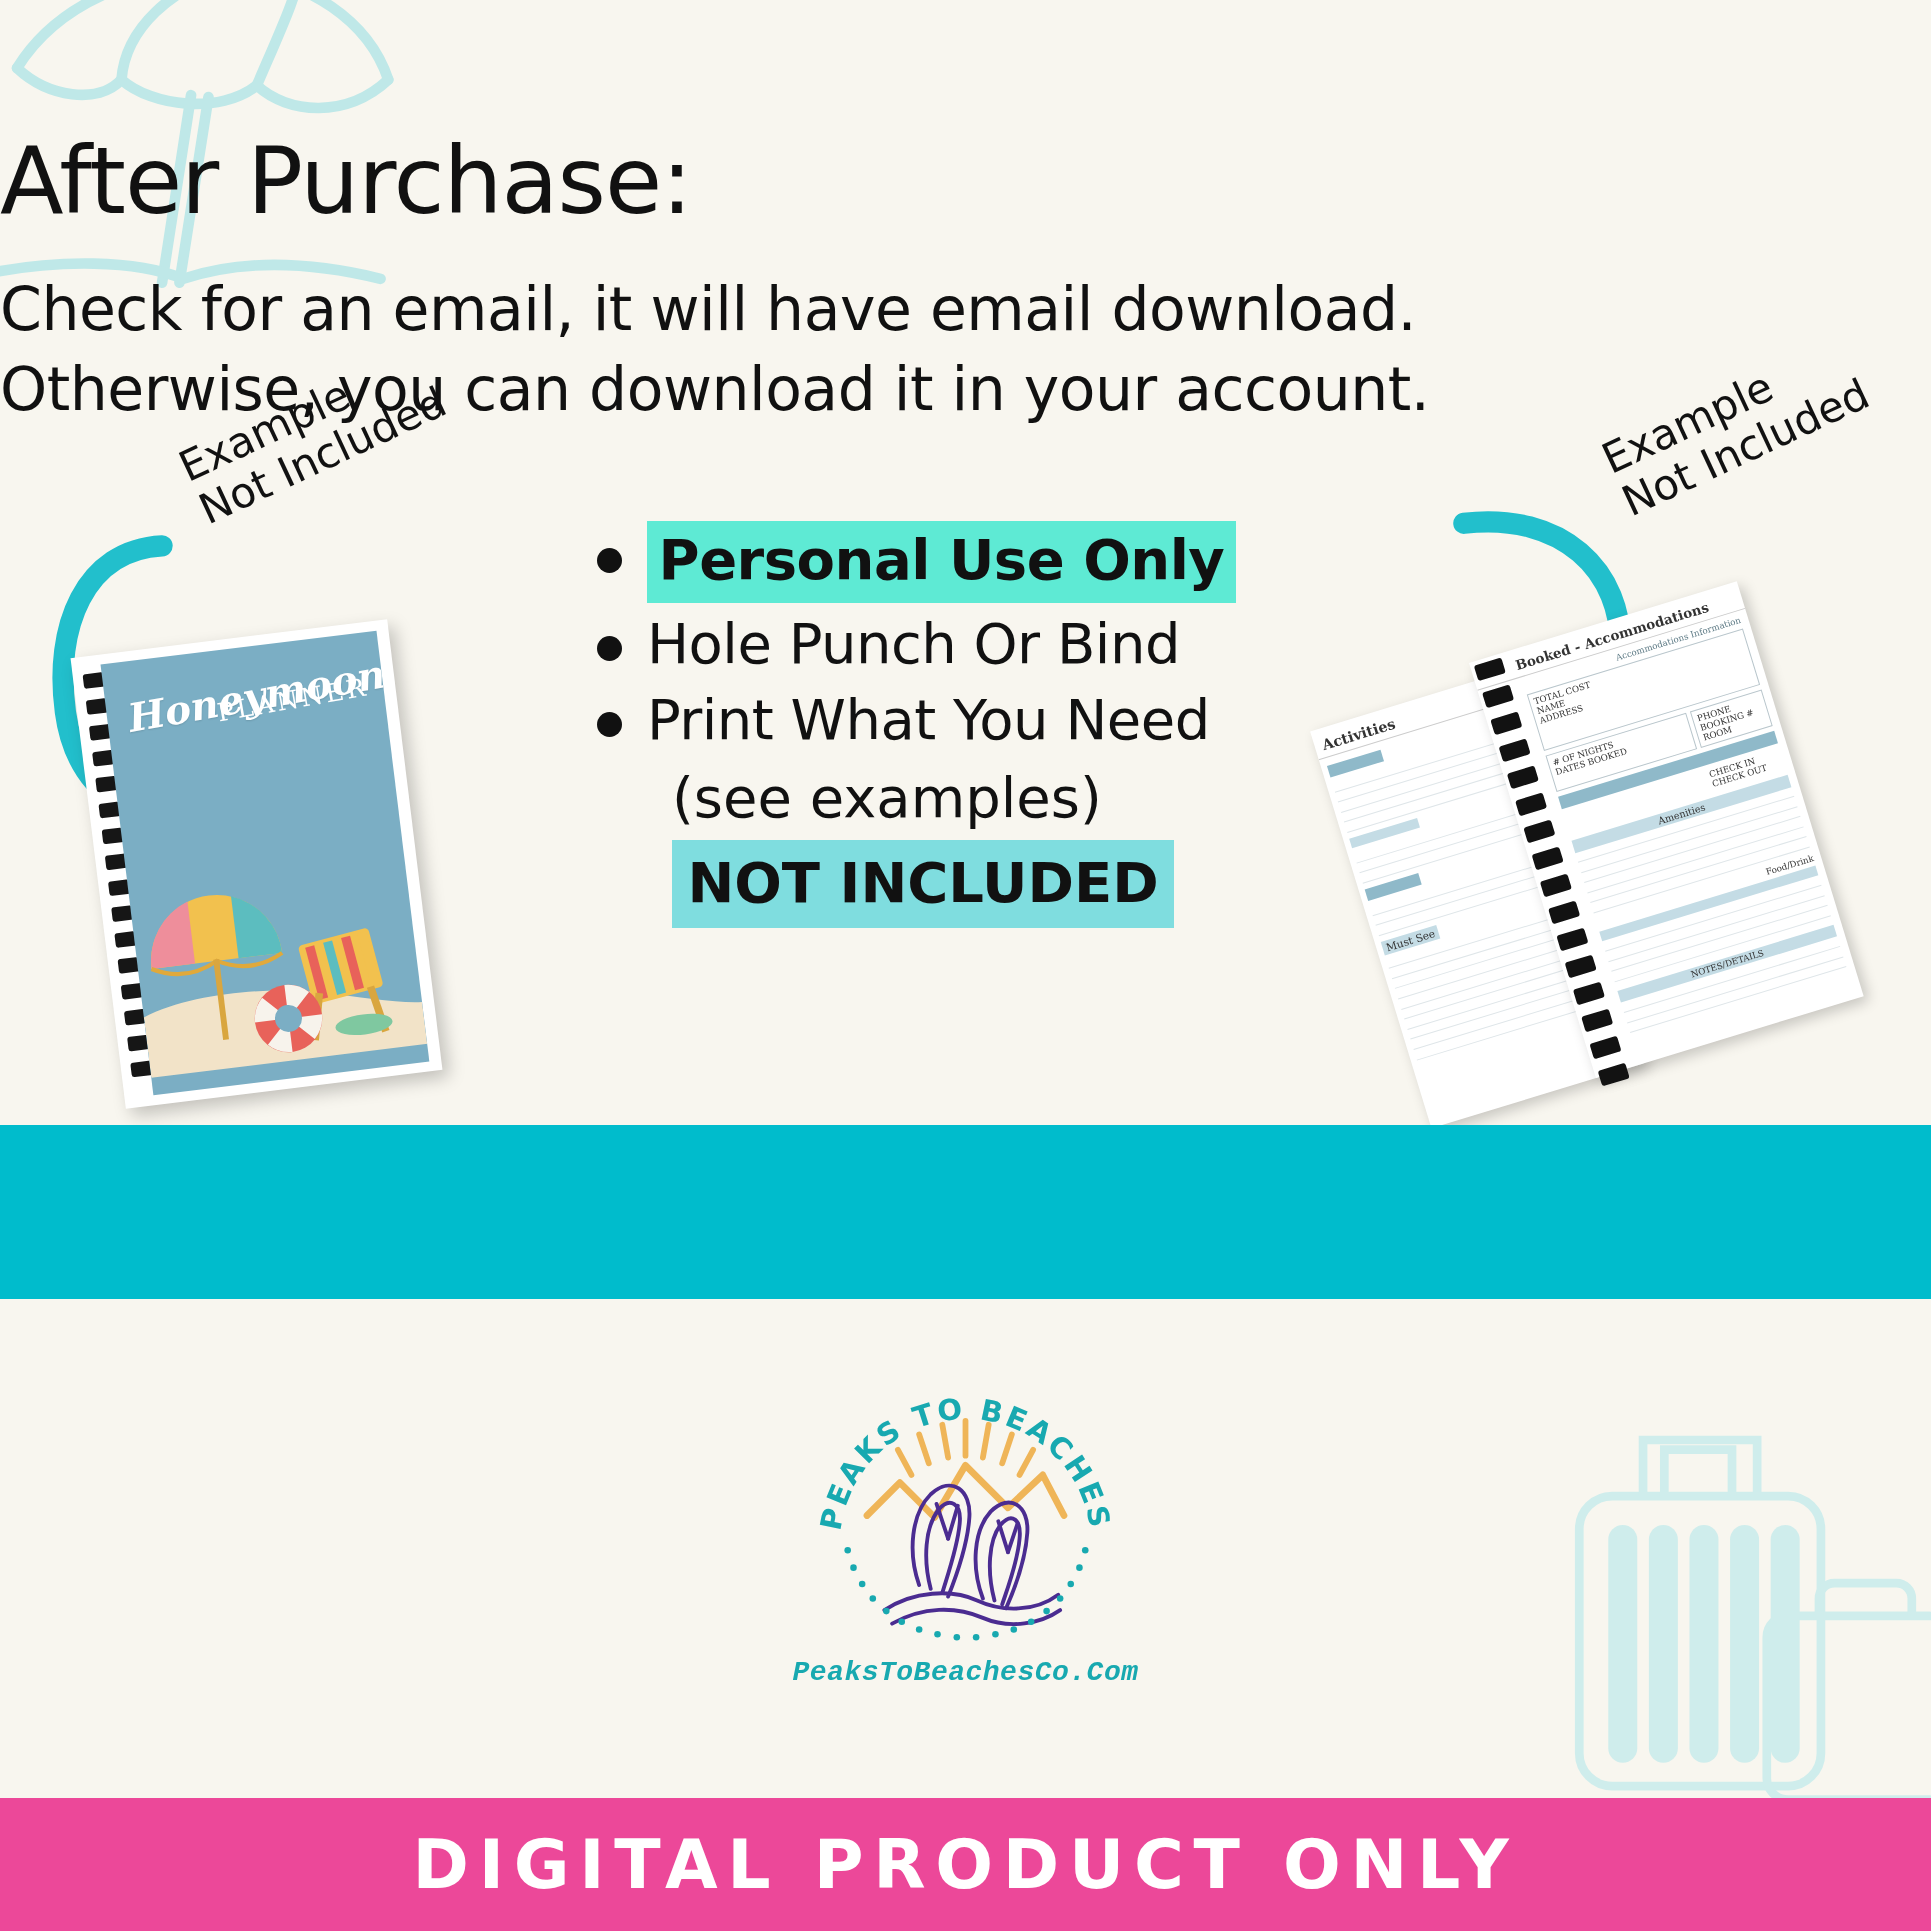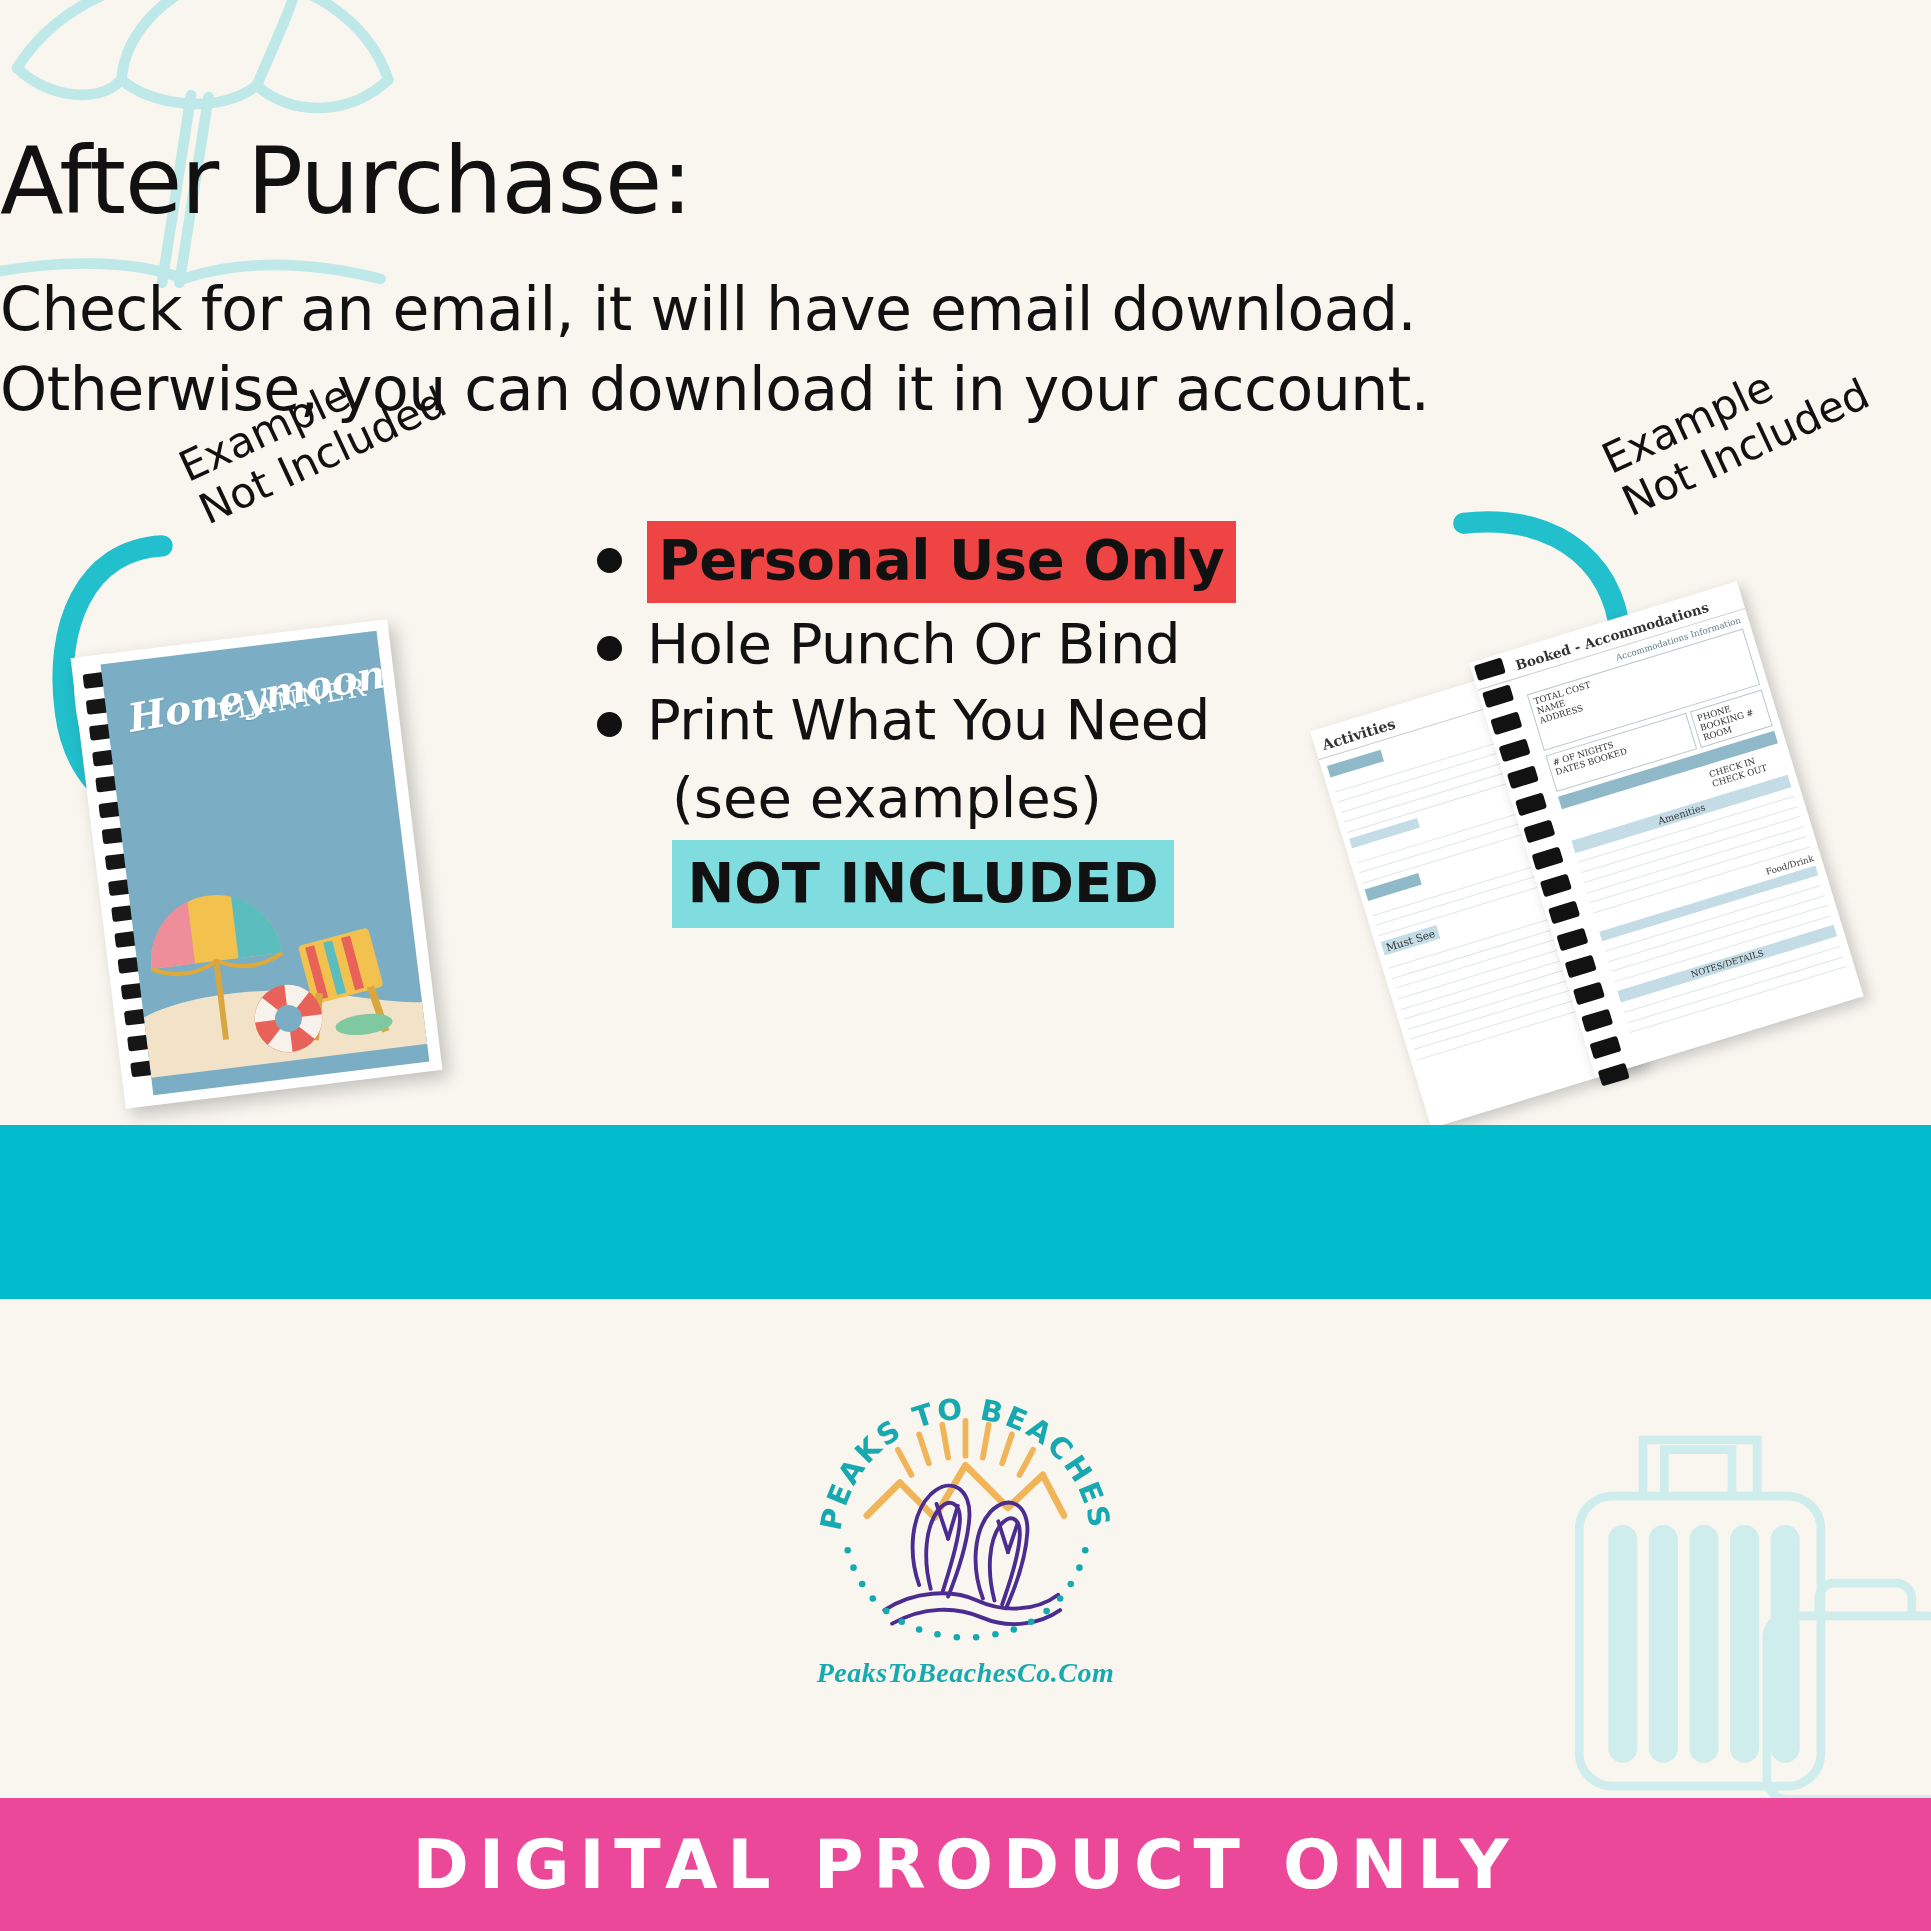--- a/index.html
+++ b/index.html
@@ -84,21 +84,21 @@
     background:#111; flex:0 0 25px; margin-top:27px; margin-right:25px;
   }
   .bullet-text {
     font-family:"DejaVu Sans", sans-serif;
     font-size:56px;
     color:#111;
     line-height:1.26;
     letter-spacing:-0.5px;
     white-space:nowrap;
   }
-  .hl { background:#ef4444; padding:3.9px 11.6px 7.7px 11.6px; display:inline-block; font-weight:700; }
+  .hl { background:#5eead4; padding:3.9px 11.6px 7.7px 11.6px; display:inline-block; font-weight:700; }
   .sub-line2 {
     font-family:"DejaVu Sans", sans-serif;
     font-size:56px; color:#111;
     margin-left:75px; line-height:1.3; white-space:nowrap;
   }
   .notincluded {
     margin-left:75px; margin-top:5.8px;
     font-family:"DejaVu Sans", sans-serif;
     font-size:56px; font-weight:700; color:#111;
     background:#7FDDDF; display:inline-block;
@@ -111,21 +111,21 @@
     background:#00BCCC;
   }
 
   
   #logo-block {
     position:absolute; left:50%; top:1361px; transform:translateX(-50%);
     width:406px; text-align:center;
   }
   #logo-svg { width:309px; height:309px; display:block; margin:0 auto; }
   #logo-url {
-    font-family:Liberation Serif, serif;
+    font-family:Liberation Mono, monospace;
     font-style:italic;
     font-size:28px;
     color:#18A9B0;
     margin-top:-13.5px;
     letter-spacing:0.5px;
     font-weight:700;
   }
 
   
   #bottom-banner {

